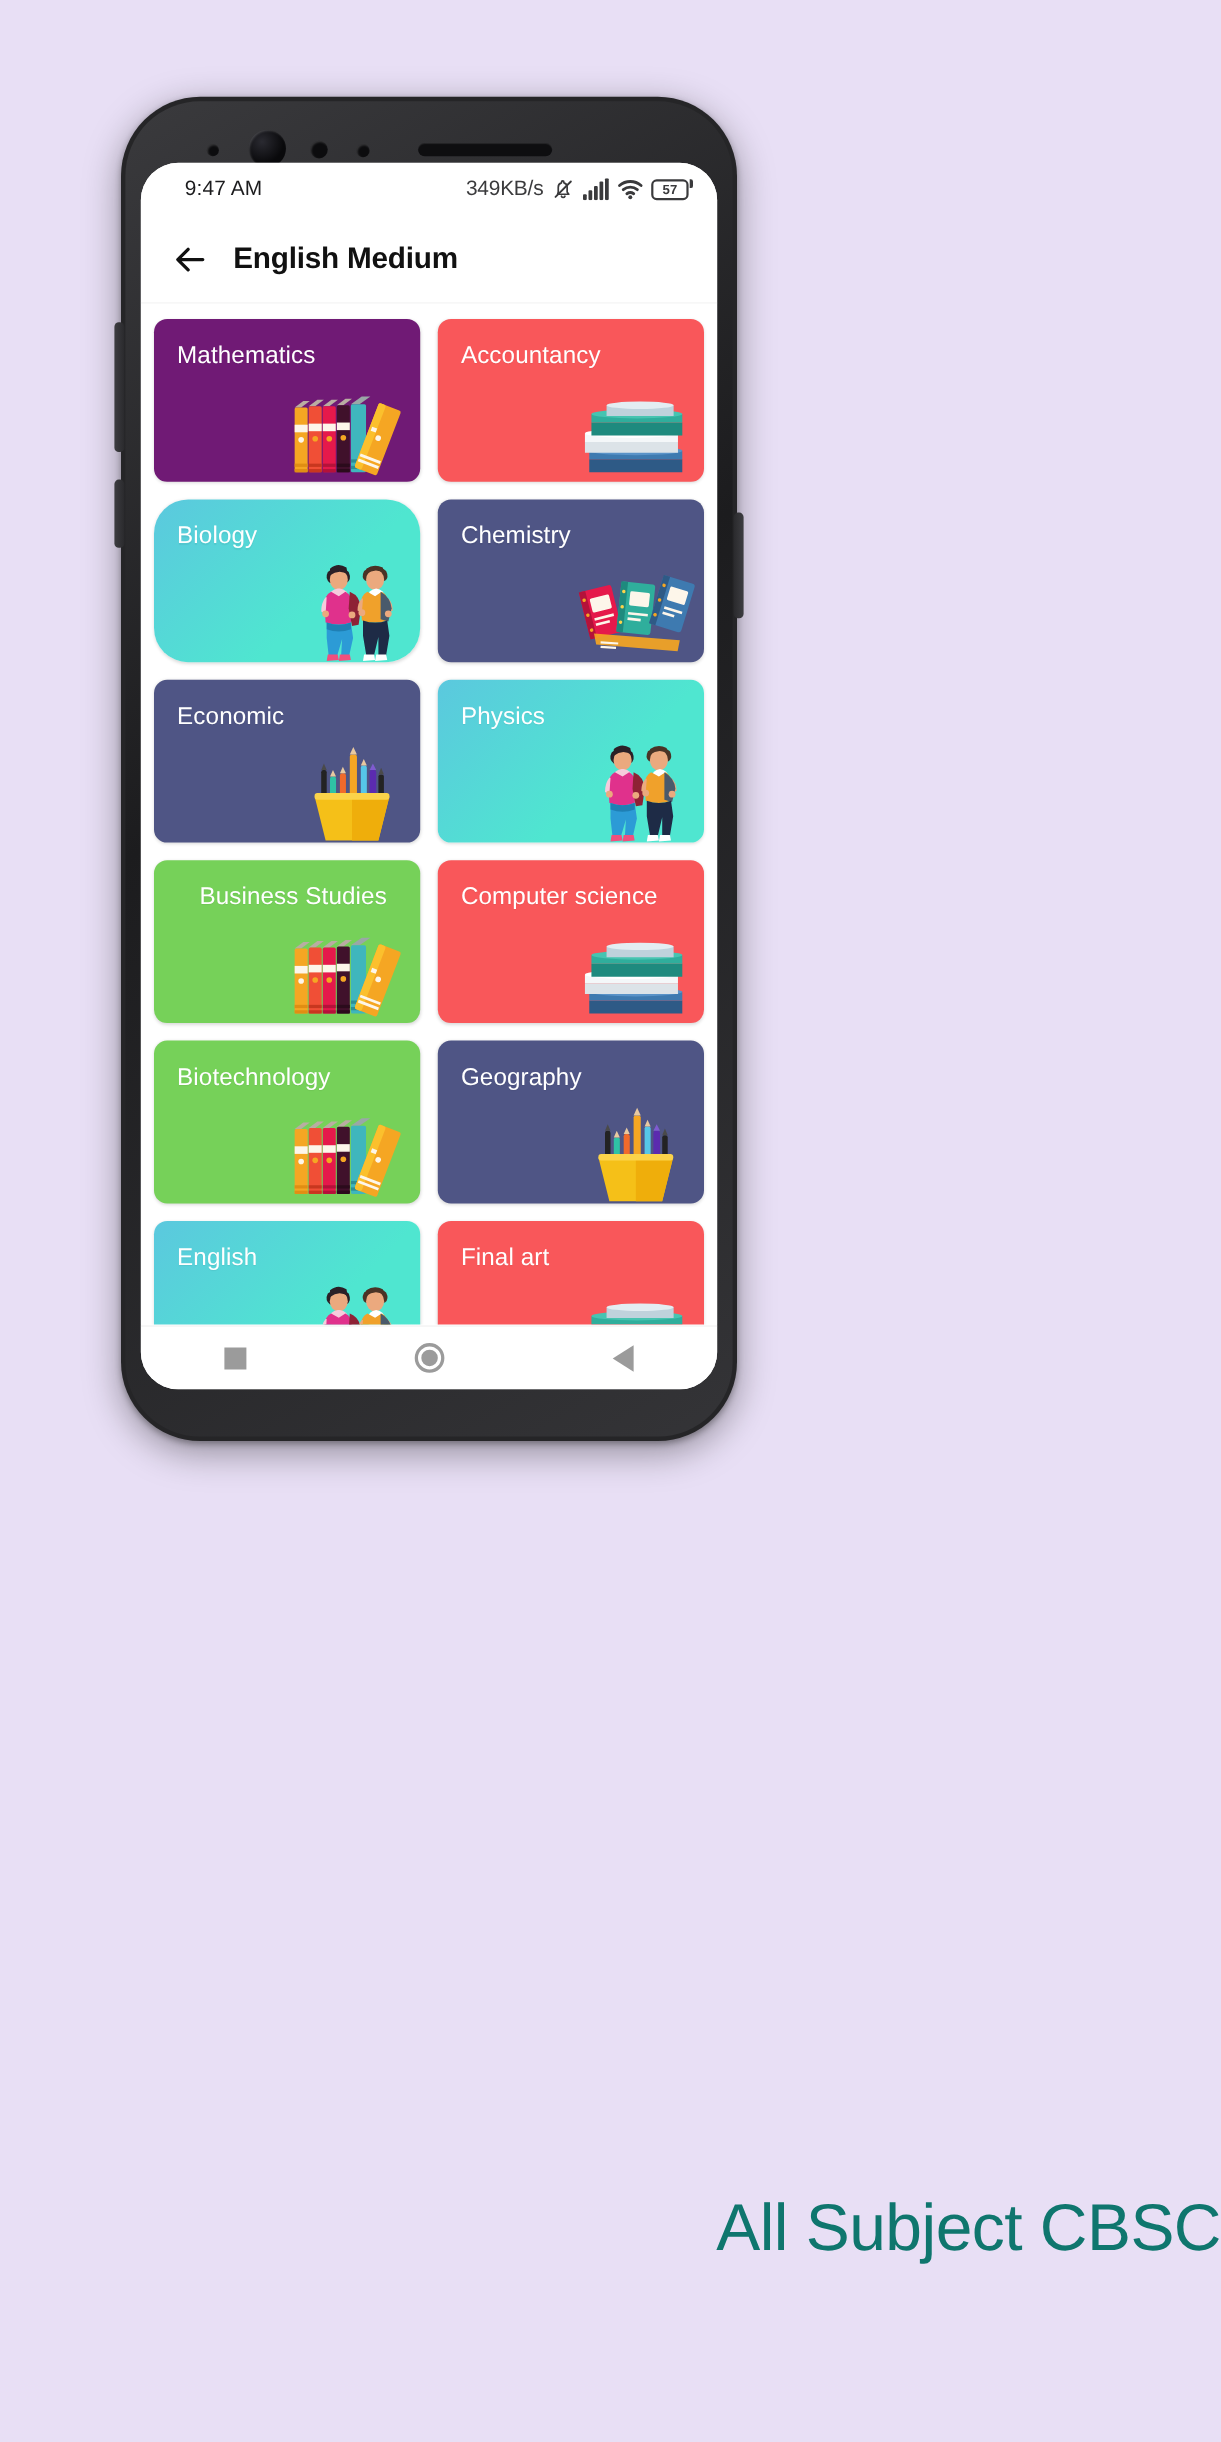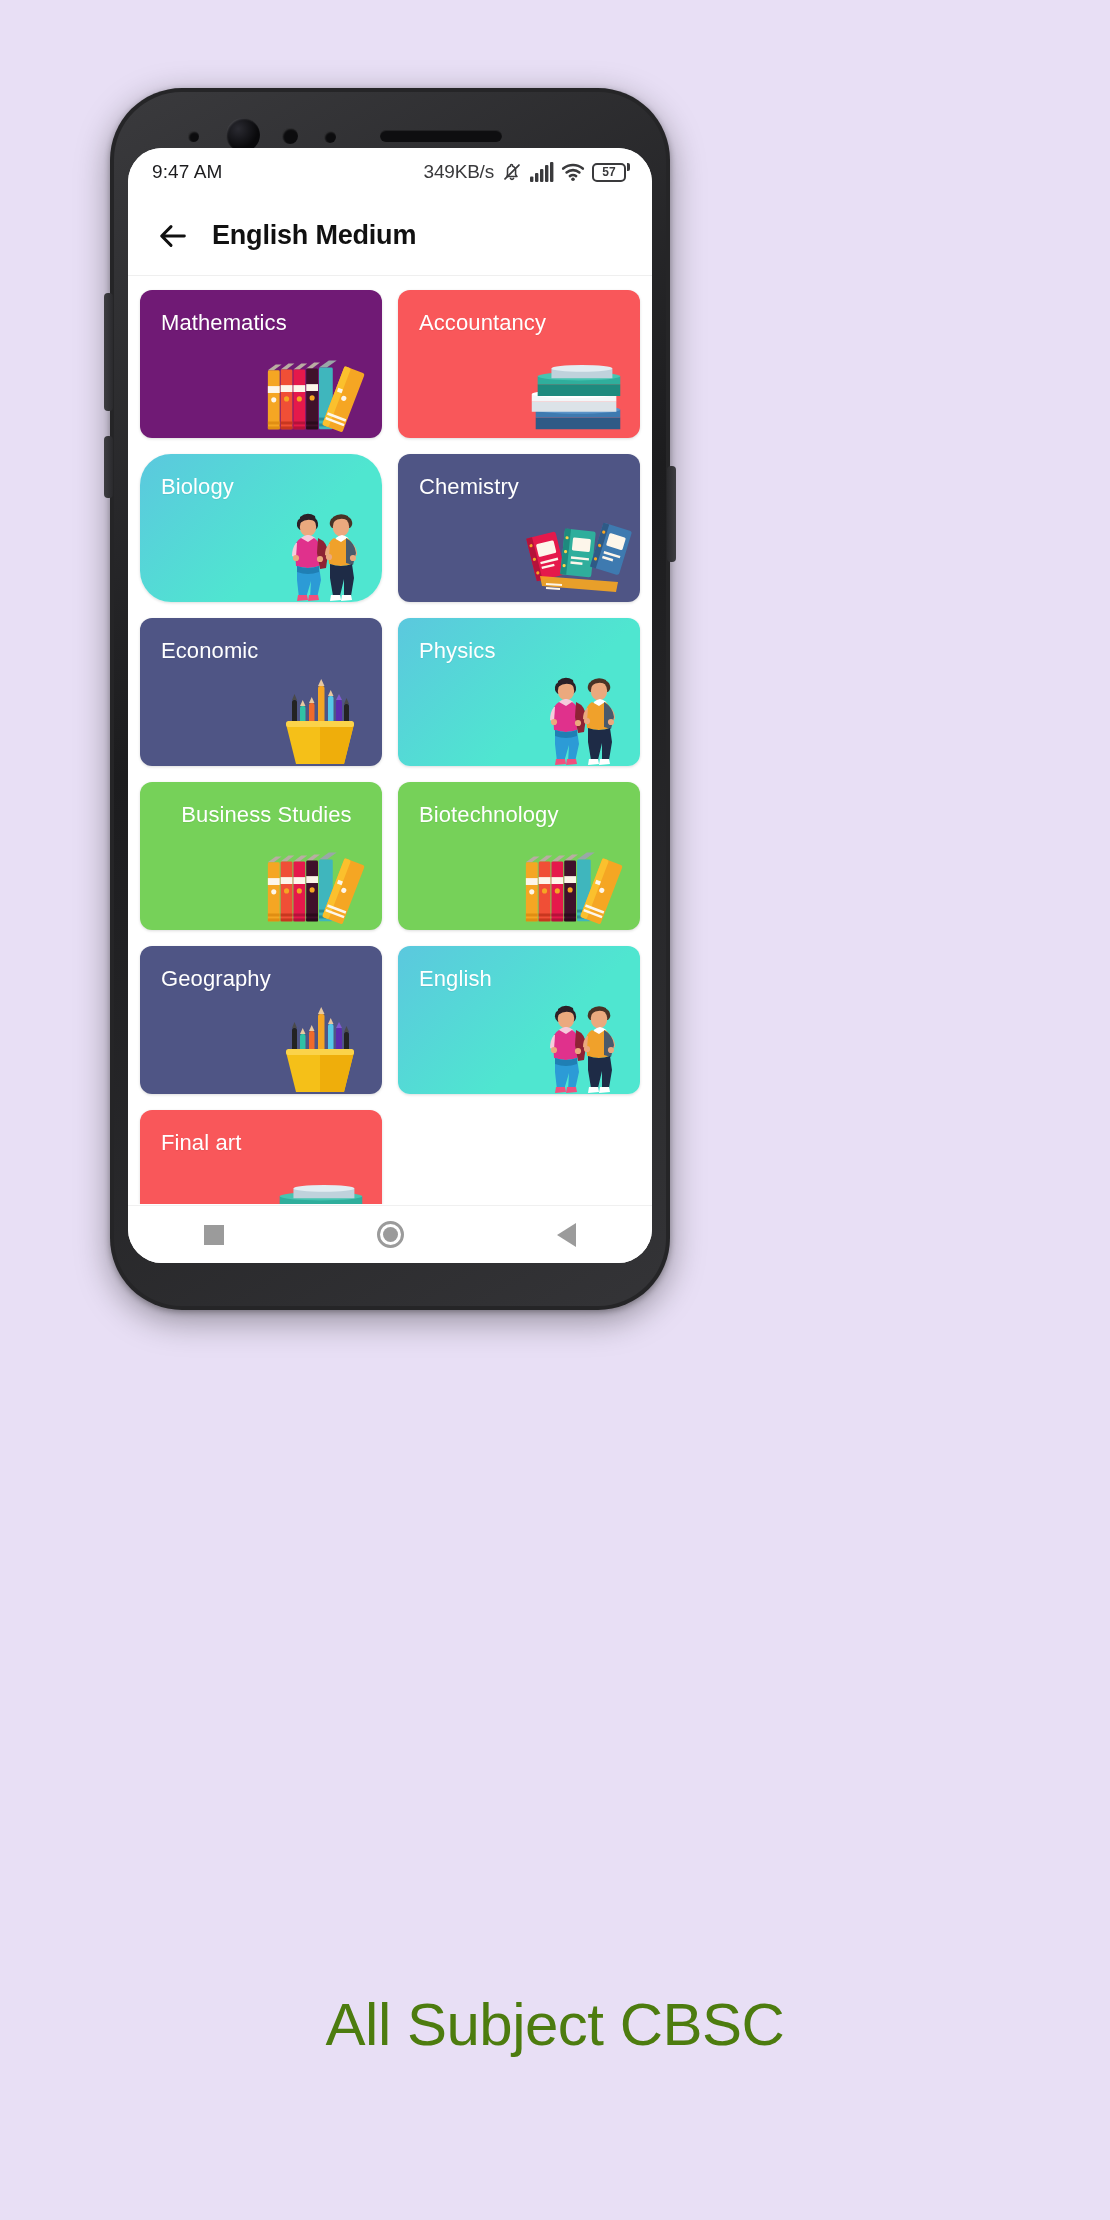--- a/index.html
+++ b/index.html
@@ -61,21 +61,21 @@
     background:#ffffff;
     border-radius:34px;
     overflow:hidden;
   }
 
   
   .statusbar{
     height:48px; display:flex; align-items:center;
     padding:0 22px 0 24px; background:#fff;
   }
-  .sb-time{ font-size:19px; color:#1c1c1e; font-weight:400; letter-spacing:.1px; }
+  .sb-time{ font-size:19px; color:#1c1c1e; font-weight:400; letter-spacing:.1px;margin-left:16px; }
   .sb-right{ margin-left:auto; display:flex; align-items:center; gap:7px; }
   .sb-speed{ font-size:19px; color:#3a3a3c; letter-spacing:-.2px; }
   .sb-ico{ display:block; }
   .battery{
     display:flex; align-items:flex-start;font-weight:bold;
   }
   .batt-body{
     width:34px; height:19px; border:2px solid #3a3a3c; border-radius:5px;
     display:flex; align-items:center; justify-content:center;
   }
@@ -132,21 +132,21 @@
   }
   .nav-circle i{ width:15px; height:15px; border-radius:50%; background:#9b9b9b; display:block; }
   .nav-tri{
     width:0; height:0; border-top:12px solid transparent;
     border-bottom:12px solid transparent; border-right:19px solid #9b9b9b;
   }
 
   
   .caption{
     position:absolute; left:0; right:0; top:1990px;
-    text-align:center; font-size:60px; color:#4d7c0f;
+    text-align:right; font-size:60px; color:#0f766e;
     letter-spacing:-.5px; font-weight:400;
   }
 </style>
 </head>
 <body>
 
 <div class="phone-frame">
   <div class="frame-inner-bezel"></div>
   <div class="btn-vol v1"></div>
   <div class="btn-vol v2"></div>
@@ -436,20 +436,38 @@
         <rect x="73" y="24" width="22" height="64" rx="2" fill="#F5A623"></rect>
         <rect x="73" y="24" width="7" height="64" rx="2" fill="#FBC02D"></rect>
         <rect x="75" y="47" width="5" height="4" fill="#fdf6ea"></rect>
         <circle cx="84" cy="55" r="2.6" fill="#fdf6ea"></circle>
         <rect x="74" y="74" width="20" height="2.6" fill="#fdf6ea"></rect>
         <rect x="74" y="79" width="20" height="2.6" fill="#fdf6ea"></rect>
       </g>
     </g>
             </svg>
           </div>
+          <div class="card" style="background: rgb(249, 87, 90);">
+            <div class="card-title">Computer science</div>
+            <svg viewBox="0 0 120 96" class="card-art">
+    <g>
+      <path d="M18 74 L104 74 L104 86 L18 86 Z" fill="#2E5A86"></path>
+      <path d="M18 66 L104 66 L104 74 L18 74 Z" fill="#3E7AB0"></path>
+      <ellipse cx="61" cy="66" rx="43" ry="4.2" fill="#5A93C8"></ellipse>
+      <path d="M14 58 L100 58 L100 68 L14 68 Z" fill="#DCE3E8"></path>
+      <path d="M14 50 L100 50 L100 58 L14 58 Z" fill="#F4F7F9"></path>
+      <ellipse cx="57" cy="50" rx="43" ry="4.2" fill="#ffffff"></ellipse>
+      <path d="M20 40 L104 40 L104 52 L20 52 Z" fill="#1E8A7E"></path>
+      <path d="M20 32 L104 32 L104 40 L20 40 Z" fill="#2FAE9C"></path>
+      <ellipse cx="62" cy="32" rx="42" ry="4.2" fill="#46C4B1"></ellipse>
+      <path d="M34 24 L96 24 L96 34 L34 34 Z" fill="#BFD2DC"></path>
+      <ellipse cx="65" cy="24" rx="31" ry="3.4" fill="#E3EDF2"></ellipse>
+    </g>
+            </svg>
+          </div>
           <div class="card" style="background: rgb(118, 209, 89);">
             <div class="card-title">Biotechnology</div>
             <svg viewBox="0 0 120 96" class="card-art">
     <g>
       <path d="M8 26 L16 20 L22 20 L14 26 Z" fill="#b9ada2"></path>
       <rect x="8" y="26" width="12" height="60" rx="1.5" fill="#F5A623"></rect>
       <rect x="8" y="42" width="12" height="7" fill="#fdf6ea"></rect>
       <circle cx="14" cy="56" r="2.6" fill="#fdf6ea"></circle>
       <rect x="8" y="78" width="12" height="3" fill="#E08E13"></rect>
                 <rect x="8" y="83" width="12" height="3" fill="#E08E13"></rect>

